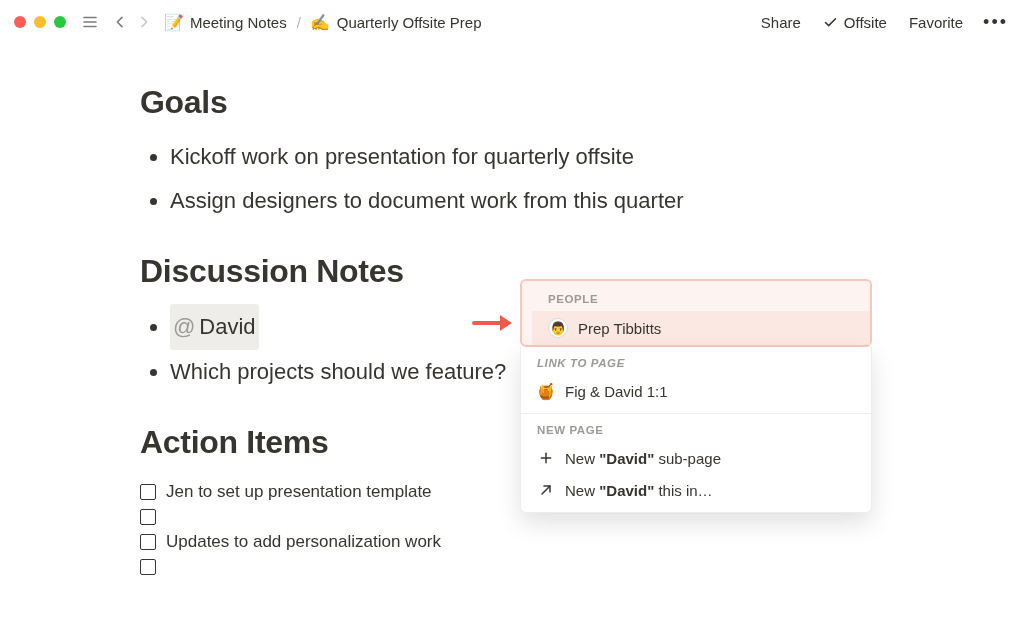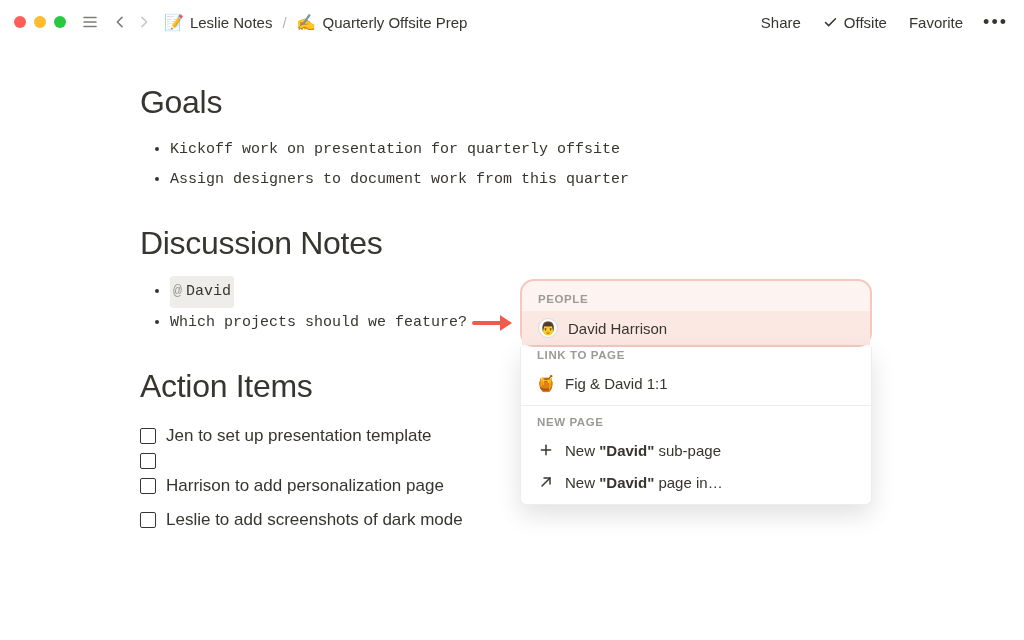--- a/index.html
+++ b/index.html
@@ -17,31 +17,31 @@
   .crumbs { display: flex; align-items: center; margin-left: 4px; font-size: 15px; color: #37352f; }
   .crumb { display: flex; align-items: center; gap: 6px; padding: 2px 4px; border-radius: 4px; cursor: pointer; }
   .crumb .emoji { font-size: 16px; }
   .crumb-sep { margin: 0 6px; color: #b7b6b3; }
   .right-actions { margin-left: auto; display: flex; align-items: center; gap: 14px; font-size: 15px; color: #37352f; }
   .right-actions .act { display: flex; align-items: center; gap: 6px; cursor: pointer; padding: 2px 4px; border-radius: 4px; text-align: center; }
   .right-actions .act svg { width: 15px; height: 15px; }
   .more-dots { letter-spacing: 2px; font-size: 18px; cursor: pointer; color: #37352f; padding: 0 2px; }
   
   .content { padding: 30px 0 0 140px; position: relative; }
-  h2.section { font-size: 32px; font-weight: 400; margin: 10px 0 14px; letter-spacing: -0.3px; }
+  h2.section { font-size: 32px; font-weight: 700; margin: 10px 0 14px; letter-spacing: -0.3px; }
   ul.bullets { list-style: disc; margin-left: 30px; margin-bottom: 30px; }
-  ul.bullets li { font-size: 15px; line-height: 2.0; font-family: Liberation Mono, monospace; }
+  ul.bullets li { font-size: 22px; line-height: 2.0; }
   .todos { margin-bottom: 12px; }
   .todo { display: flex; align-items: center; gap: 10px; font-size: 17px; line-height: 2.0; }
   .todo .box { width: 16px; height: 16px; border: 1.6px solid #37352f; border-radius: 2px; display: inline-block; cursor: pointer; }
   .mention-token { background: #eeede9; border-radius: 3px; padding: 1px 3px; color: #37352f; display: inline-flex; align-items: center; gap: 4px; }
   .mention-at { color: #9b9a97; }
   
   .popover-wrap { position: absolute; left: 520px; top: 235px; }
-  .people-box { border: 2px solid #f7c7be; border-radius: 14px; background: #fdf4f2; width: 352px; padding: 8px 0 0 0; box-shadow: 0 0 0 rgba(0,0,0,0); }
+  .people-box { border: 2px solid #f7c7be; border-radius: 6px; background: #fdf4f2; width: 352px; padding: 8px 0 0 10px; box-shadow: 0 0 0 rgba(0,0,0,0); }
   .pop-label { font-size: 11.5px; font-weight: 600; color: #9b9a97; letter-spacing: 0.6px; padding: 4px 16px 6px; }
   .pop-item { display: flex; align-items: center; gap: 10px; padding: 7px 16px; font-size: 15px; cursor: pointer; }
   .people-box .pop-item { background: #fbe8e3; }
   .rest-box { border: 1px solid #ededec; border-top: none; border-radius: 0 0 6px 6px; background: #fff; width: 352px; box-shadow: 0 10px 24px rgba(0,0,0,0.12); padding-bottom: 6px; }
   .sec-divider { height: 1px; background: #ededec; margin: 6px 0; }
   .pop-item .icon { width: 18px; height: 18px; display: flex; align-items: center; justify-content: center; font-size: 16px; color: #37352f; }
   .pop-item .icon svg { width: 16px; height: 16px; }
   .pop-item .label { color: #37352f; }
   .avatar { width: 20px; height: 20px; border-radius: 50%; background: #fff; border: 1px solid #d9d8d5; font-size: 13px; display: flex; align-items: center; justify-content: center; }
   .arrow-annot { position: absolute; left: -48px; top: 32px; }
@@ -69,21 +69,21 @@
       </svg>
   </div>
   <div class="iconbtn navarrow" style="color:#c9c8c5;">
     <svg viewBox="0 0 24 24" fill="none" stroke="currentColor" stroke-width="2.4" stroke-linecap="round" stroke-linejoin="round">
         <polyline points="9 5 16 12 9 19"></polyline>
       </svg>
   </div>
   <div class="crumbs">
     <div class="crumb">
       <span class="emoji">📝</span>
-      <span>Leslie Notes</span>
+      <span>Meeting Notes</span>
     </div>
     <span class="crumb-sep">/</span>
     <div class="crumb">
       <span class="emoji">✍️</span>
       <span>Quarterly Offsite Prep</span>
     </div>
   </div>
   <div class="right-actions">
     <div class="act">
         <span>Share</span>
@@ -124,44 +124,43 @@
   <div class="todos">
     <div class="todo">
       <span class="box"></span>
       <span>Jen to set up presentation template</span>
     </div>
     <div class="todo">
       <span class="box"></span>
     </div>
     <div class="todo">
       <span class="box"></span>
-      <span>Harrison to add personalization page</span>
+      <span>Updates to add personalization work</span>
     </div>
     <div class="todo">
       <span class="box"></span>
-      <span>Leslie to add screenshots of dark mode</span>
     </div>
   </div>
 
   <div class="popover-wrap">
     <div class="arrow-annot">
       <svg viewBox="0 0 40 24">
           <line x1="2" y1="12" x2="34" y2="12" stroke="#ef5b4c" stroke-width="4" stroke-linecap="round"></line>
           <polygon points="28,4 40,12 28,20" fill="#ef5b4c"></polygon>
         </svg>
     </div>
     <div class="people-box">
       <div class="pop-label">PEOPLE</div>
       <div class="pop-item">
         <span class="avatar">👨</span>
-        <span class="label">David Harrison</span>
+        <span class="label">Prep Tibbitts</span>
       </div>
     </div>
     <div class="rest-box">
-      <div class="pop-label" style="padding-top:2px;">LINK TO PAGE</div>
+      <div class="pop-label" style="padding-top:10px;font-style:italic;">LINK TO PAGE</div>
       <div class="pop-item">
         <span class="icon">🍯</span>
         <span class="label">Fig &amp; David 1:1</span>
       </div>
       <div class="sec-divider"></div>
       <div class="pop-label">NEW PAGE</div>
       <div class="pop-item">
         <span class="icon">
           <svg viewBox="0 0 24 24" fill="none" stroke="#37352f" stroke-width="2.2" stroke-linecap="round">
               <line x1="12" y1="5" x2="12" y2="19"></line>
@@ -173,19 +172,19 @@
         </span>
       </div>
       <div class="pop-item">
         <span class="icon">
           <svg viewBox="0 0 24 24" fill="none" stroke="#37352f" stroke-width="2.2" stroke-linecap="round" stroke-linejoin="round">
               <line x1="6" y1="18" x2="18" y2="6"></line>
               <polyline points="9 6 18 6 18 15"></polyline>
             </svg>
         </span>
         <span class="label">
-          <span>New </span><b>"David"</b><span> page in…</span>
+          <span>New </span><b>"David"</b><span> this in…</span>
         </span>
       </div>
     </div>
   </div>
 
 </div>
 
 </body></html>

